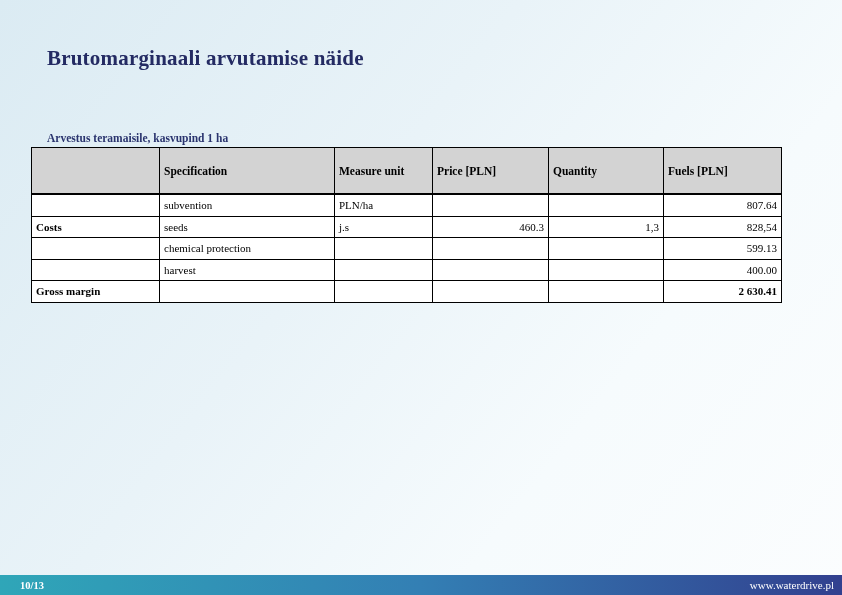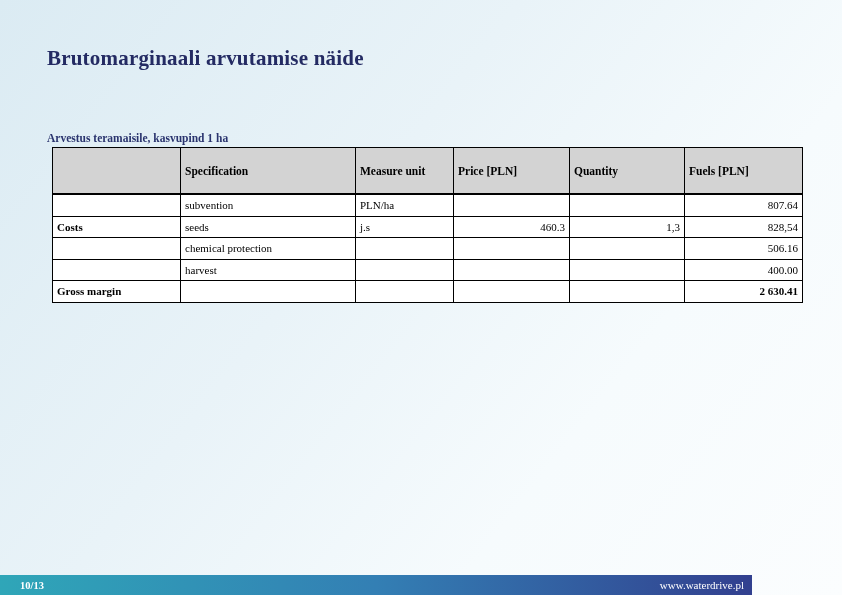--- a/index.html
+++ b/index.html
@@ -25,21 +25,21 @@
     position: absolute;
     left: 47px;
     top: 99px;
     font-size: 11.5px;
     font-weight: bold;
     color: #2a346e;
     margin-top: 33px;
   }
   table.data {
     position: absolute;
-    left: 52px;
+    left: 31px;
     top: 147px;
     border-collapse: collapse;
     table-layout: fixed;
     width: 750px;
     font-size: 11px;
   }
   table.data td, table.data th {
     border: 1px solid #000;
     padding: 0 4px;
     overflow: hidden;
@@ -53,21 +53,21 @@
     font-weight: bold;
     text-align: left;
     border-bottom: 2px solid #000;
   }
   table.data tbody td { height: 20.5px; background: #fff; }
   .num { text-align: right; padding-right: 5px; }
   .bold { font-weight: bold; }
   .footer {
     position: absolute;
     left: 0; bottom: 0;
-    width: 752px;
+    width: 842px;
     height: 20px;
     background: linear-gradient(90deg, #2fa6b8 0%, #337fb4 50%, #32408f 100%);
     display: flex;
     align-items: center;
     justify-content: space-between;
     color: #fff;
   }
   .footer .page {
     margin-left: 20px;
     font-size: 10.5px;
@@ -121,21 +121,21 @@
         <td class="num">460.3</td>
         <td class="num">1,3</td>
         <td class="num">828,54</td>
       </tr>
       <tr>
         <td class="bold"></td>
         <td>chemical protection</td>
         <td></td>
         <td class="num"></td>
         <td class="num"></td>
-        <td class="num">506.16</td>
+        <td class="num">599.13</td>
       </tr>
       <tr>
         <td class="bold"></td>
         <td>harvest</td>
         <td></td>
         <td class="num"></td>
         <td class="num"></td>
         <td class="num">400.00</td>
       </tr>
       <tr>

